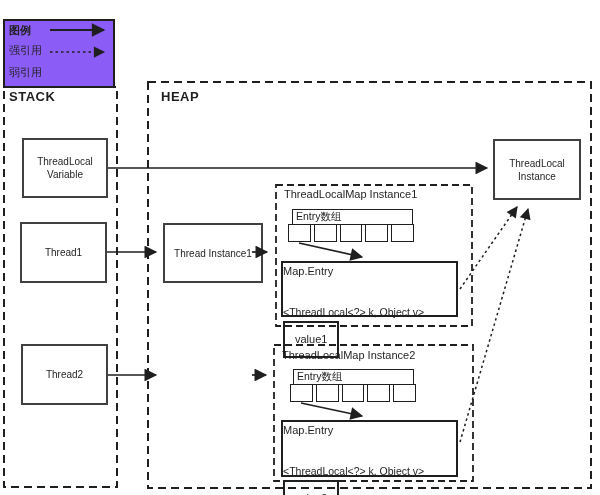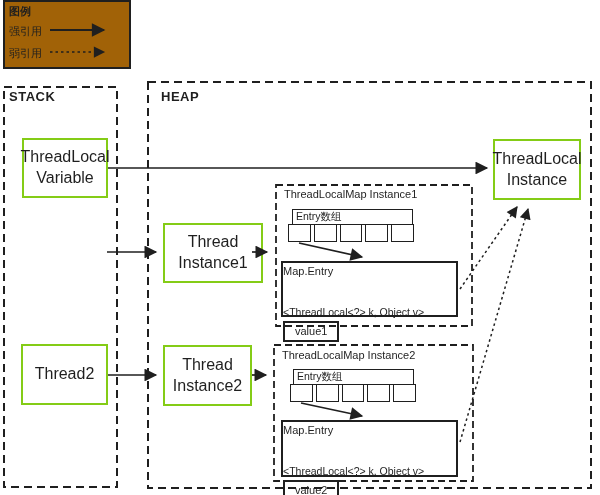--- a/index.html
+++ b/index.html
@@ -2,69 +2,69 @@
 <html><head>
 <meta charset="utf-8">
 <style>
   html,body{margin:0;padding:0;background:#fff;}
   #root{
     position:relative;width:600px;height:495px;background:#fff;
     font-family:"Liberation Sans","DejaVu Sans",sans-serif;
     color:#1f1f1f;outline:1px solid #cfcfcf;overflow:hidden;
   }
   .node{
-    position:absolute;box-sizing:border-box;border:2px solid #84cc16;background:#fff;
+    position:absolute;box-sizing:border-box;border:2px solid #404040;background:#fff;
     display:flex;align-items:center;justify-content:center;text-align:center;
-    font-size:16px;line-height:1.3;z-index:2;
+    font-size:10px;line-height:1.3;z-index:2;
   }
   .region-label{position:absolute;font-size:13px;font-weight:bold;letter-spacing:.5px;z-index:2;}
   .map-title{position:absolute;font-size:11px;z-index:2;white-space:nowrap;}
   .entry-label{
     position:absolute;box-sizing:border-box;border:1.5px solid #1f1f1f;background:#fff;
     font-size:10.5px;line-height:13px;padding-left:3px;z-index:2;white-space:nowrap;overflow:hidden;
   }
   .entry-cells{position:absolute;display:flex;gap:3px;z-index:2;}
   .entry-cells .cell{flex:1;border:1.5px solid #1f1f1f;background:#fff;}
   .map-entry{
     position:absolute;box-sizing:border-box;border:2px solid #1f1f1f;background:#fff;
     text-align:left;z-index:2;padding-top:1px;
   }
   .map-entry .t1{font-size:11px;line-height:14px;}
   .map-entry .t2{font-size:10.5px;line-height:13px;white-space:nowrap;margin-top:28px;}
   .value-box{
     display:inline-block;border:2px solid #1f1f1f;background:#fff;
-    font-size:11px;line-height:15px;padding:1px 10px;margin-top:2px;
+    font-size:11px;line-height:15px;padding:9px 10px;margin-top:2px;
   }
   #legend{
-    position:absolute;left:3px;top:0;width:128px;height:69px;
-    box-sizing:border-box;border:2px solid #1f1f1f;background:#a16207;z-index:2;
+    position:absolute;left:3px;top:19px;width:112px;height:69px;
+    box-sizing:border-box;border:2px solid #1f1f1f;background:#8b5cf6;z-index:2;
   }
   #legend .lg-title{position:absolute;left:4px;top:2px;font-size:11px;font-weight:bold;}
   #legend .lg-item{position:absolute;left:4px;font-size:11px;text-align:center;}
   #wires{position:absolute;left:0;top:0;z-index:3;pointer-events:none;}
 </style>
 </head>
 <body>
 
 <div id="root">
 
   <div id="legend">
     <div class="lg-title">图例</div>
     <div class="lg-item" style="top:22px;">强引用</div>
     <div class="lg-item" style="top:44px;">弱引用</div>
   </div>
 
   <div class="region-label" style="left:9px;top:89px;">STACK</div>
   <div class="region-label" style="left:161px;top:89px;">HEAP</div>
 
   <div class="node" style="left:22px;top:138px;width:86px;height:60px;">ThreadLocal Variable</div>
+  <div class="node" style="left:20px;top:222px;width:87px;height:61px;">Thread1</div>
   <div class="node" style="left:21px;top:344px;width:87px;height:61px;">Thread2</div>
 
   <div class="node" style="left:163px;top:223px;width:100px;height:60px;">Thread Instance1</div>
-  <div class="node" style="left:163px;top:345px;width:89px;height:61px;">Thread Instance2</div>
   <div class="node" style="left:493px;top:139px;width:88px;height:61px;">ThreadLocal Instance</div>
 
   <div class="map-title" style="left:284px;top:188px;">ThreadLocalMap Instance1</div>
   <div class="entry-label" style="left:292px;top:209px;width:121px;height:16px;">Entry数组</div>
   <div class="entry-cells" style="left:288px;top:224px;width:126px;height:18px;">
     <div class="cell"></div>
     <div class="cell"></div>
     <div class="cell"></div>
     <div class="cell"></div>
     <div class="cell"></div>

